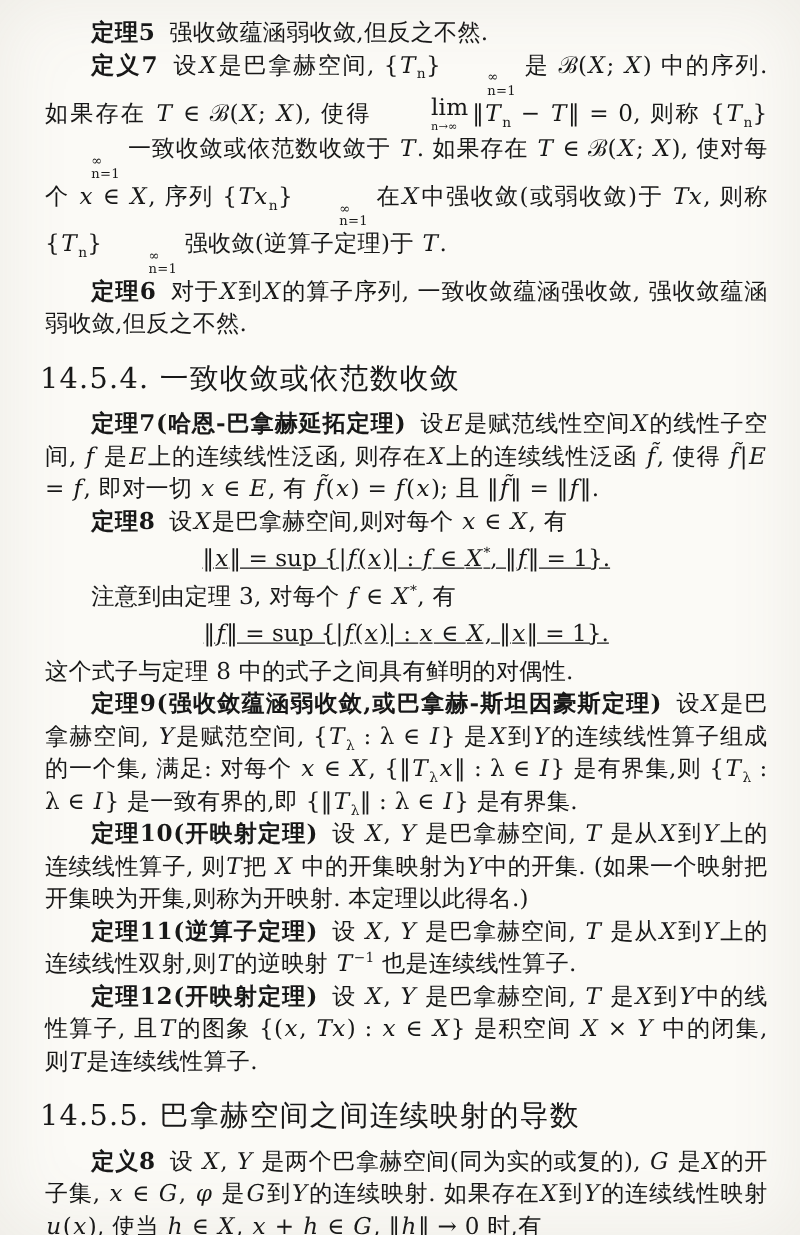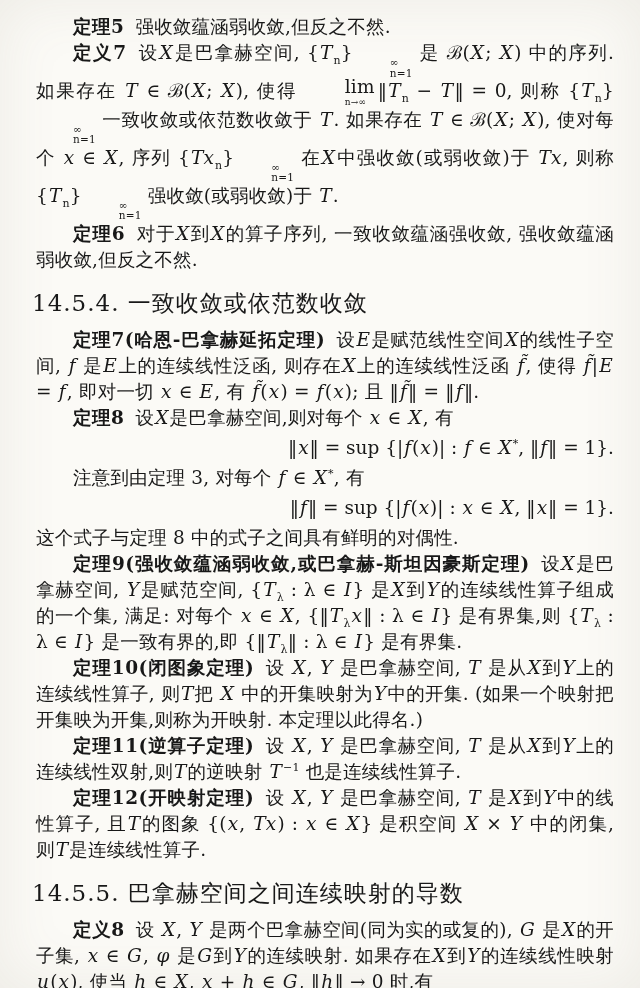--- a/index.html
+++ b/index.html
@@ -22,62 +22,62 @@
   i{font-family:"DejaVu Serif","Liberation Serif",serif;font-style:italic;padding:0 1px;}
   sub,sup{font-size:11px;line-height:0;}
   .ss{display:inline-flex;flex-direction:column;align-items:flex-start;vertical-align:-7px;line-height:1;font-size:10.5px;font-style:normal;}
   .ss span{display:block;}
   .limu{display:inline-flex;flex-direction:column;vertical-align:middle;line-height:1;margin:0 3px;}
   .limu .u{font-size:9px;margin-top:1px;}
   h2{
     font-weight:normal;font-size:23px;margin:16px 0 10px -4px;
     letter-spacing:1px;line-height:28px;
   }
-  .formula{text-align:right;font-size:18.5px;line-height:26px;margin:4px 0;}
+  .formula{text-align:center;font-size:18.5px;line-height:26px;margin:4px 0;text-decoration:underline;}
 </style>
 </head>
 <body>
 
 <div class="page">
 
   <p class="ind"><span class="lead">定理5</span><span>强收敛蕴涵弱收敛,但反之不然.</span></p>
 
   <p class="ind"><span class="lead">定义7</span><span>设<i>X</i>是巴拿赫空间, {<i>T</i><sub>n</sub>}<span class="ss">
           <span>∞</span>
           <span>n=1</span>
         </span> 是 ℬ(<i>X</i>; <i>X</i>) 中的序列. 如果存在 <i>T</i> ∈ ℬ(<i>X</i>; <i>X</i>), 使得 <span class="limu">lim<span class="u">n→∞</span></span>‖<i>T</i><sub>n</sub> − <i>T</i>‖ = 0, 则称 {<i>T</i><sub>n</sub>}<span class="ss">
           <span>∞</span>
           <span>n=1</span>
         </span> <b>一致收敛或依范数收敛</b>于 <i>T</i>. 如果存在 <i>T</i> ∈ ℬ(<i>X</i>; <i>X</i>), 使对每个 <i>x</i> ∈ <i>X</i>, 序列 {<i>Tx</i><sub>n</sub>}<span class="ss">
           <span>∞</span>
           <span>n=1</span>
         </span> 在<i>X</i>中强收敛(或弱收敛)于 <i>Tx</i>, 则称 {<i>T</i><sub>n</sub>}<span class="ss">
           <span>∞</span>
           <span>n=1</span>
-        </span> <b>强收敛(或弱收敛)</b>于 <i>T</i>.</span></p>
+        </span> <b>强收敛(逆算子定理)</b>于 <i>T</i>.</span></p>
 
   <p class="ind"><span class="lead">定理6</span><span>对于<i>X</i>到<i>X</i>的算子序列, 一致收敛蕴涵强收敛, 强收敛蕴涵弱收敛,但反之不然.</span></p>
 
   <h2>14.5.4. 一致收敛或依范数收敛</h2>
 
   <p class="ind"><span class="lead">定理7(哈恩-巴拿赫延拓定理)</span><span>设<i>E</i>是赋范线性空间<i>X</i>的线性子空间, <i>f</i> 是<i>E</i>上的连续线性泛函, 则存在<i>X</i>上的连续线性泛函 <i>f̃</i>, 使得 <i>f̃</i>|<i>E</i> = <i>f</i>, 即对一切 <i>x</i> ∈ <i>E</i>, 有 <i>f̃</i>(<i>x</i>) = <i>f</i>(<i>x</i>); 且 ‖<i>f̃</i>‖ = ‖<i>f</i>‖.</span></p>
 
   <p class="ind"><span class="lead">定理8</span><span>设<i>X</i>是巴拿赫空间,则对每个 <i>x</i> ∈ <i>X</i>, 有</span></p>
 
   <div class="formula">‖<i>x</i>‖ = sup {|<i>f</i>(<i>x</i>)| : <i>f</i> ∈ <i>X</i><sup>*</sup>, ‖<i>f</i>‖ = 1}.</div>
 
   <p class="ind">注意到由定理 3, 对每个 <i>f</i> ∈ <i>X</i><sup>*</sup>, 有</p>
 
   <div class="formula">‖<i>f</i>‖ = sup {|<i>f</i>(<i>x</i>)| : <i>x</i> ∈ <i>X</i>, ‖<i>x</i>‖ = 1}.</div>
 
   <p>这个式子与定理 8 中的式子之间具有鲜明的对偶性.</p>
 
   <p class="ind"><span class="lead">定理9(强收敛蕴涵弱收敛,或巴拿赫-斯坦因豪斯定理)</span><span>设<i>X</i>是巴拿赫空间, <i>Y</i>是赋范空间, {<i>T</i><sub>λ</sub> : λ ∈ <i>I</i>} 是<i>X</i>到<i>Y</i>的连续线性算子组成的一个集, 满足: 对每个 <i>x</i> ∈ <i>X</i>, {‖<i>T</i><sub>λ</sub><i>x</i>‖ : λ ∈ <i>I</i>} 是有界集,则 {<i>T</i><sub>λ</sub> : λ ∈ <i>I</i>} 是一致有界的,即 {‖<i>T</i><sub>λ</sub>‖ : λ ∈ <i>I</i>} 是有界集.</span></p>
 
-  <p class="ind"><span class="lead">定理10(闭图象定理)</span><span>设 <i>X</i>, <i>Y</i> 是巴拿赫空间, <i>T</i> 是从<i>X</i>到<i>Y</i>上的连续线性算子, 则<i>T</i>把 <i>X</i> 中的开集映射为<i>Y</i>中的开集. (如果一个映射把开集映为开集,则称为<b>开映射</b>. 本定理以此得名.)</span></p>
+  <p class="ind"><span class="lead">定理10(开映射定理)</span><span>设 <i>X</i>, <i>Y</i> 是巴拿赫空间, <i>T</i> 是从<i>X</i>到<i>Y</i>上的连续线性算子, 则<i>T</i>把 <i>X</i> 中的开集映射为<i>Y</i>中的开集. (如果一个映射把开集映为开集,则称为<b>开映射</b>. 本定理以此得名.)</span></p>
 
   <p class="ind"><span class="lead">定理11(逆算子定理)</span><span>设 <i>X</i>, <i>Y</i> 是巴拿赫空间, <i>T</i> 是从<i>X</i>到<i>Y</i>上的连续线性双射,则<i>T</i>的逆映射 <i>T</i><sup>−1</sup> 也是连续线性算子.</span></p>
 
   <p class="ind"><span class="lead">定理12(开映射定理)</span><span>设 <i>X</i>, <i>Y</i> 是巴拿赫空间, <i>T</i> 是<i>X</i>到<i>Y</i>中的线性算子, 且<i>T</i>的图象 {(<i>x</i>, <i>Tx</i>) : <i>x</i> ∈ <i>X</i>} 是积空间 <i>X</i> × <i>Y</i> 中的闭集, 则<i>T</i>是连续线性算子.</span></p>
 
   <h2>14.5.5. 巴拿赫空间之间连续映射的导数</h2>
 
   <p class="ind"><span class="lead">定义8</span><span>设 <i>X</i>, <i>Y</i> 是两个巴拿赫空间(同为实的或复的), <i>G</i> 是<i>X</i>的开子集, <i>x</i> ∈ <i>G</i>, <i>φ</i> 是<i>G</i>到<i>Y</i>的连续映射. 如果存在<i>X</i>到<i>Y</i>的连续线性映射 <i>u</i>(<i>x</i>), 使当 <i>h</i> ∈ <i>X</i>, <i>x</i> + <i>h</i> ∈ <i>G</i>, ‖<i>h</i>‖ → 0 时,有</span></p>
 
 </div>

